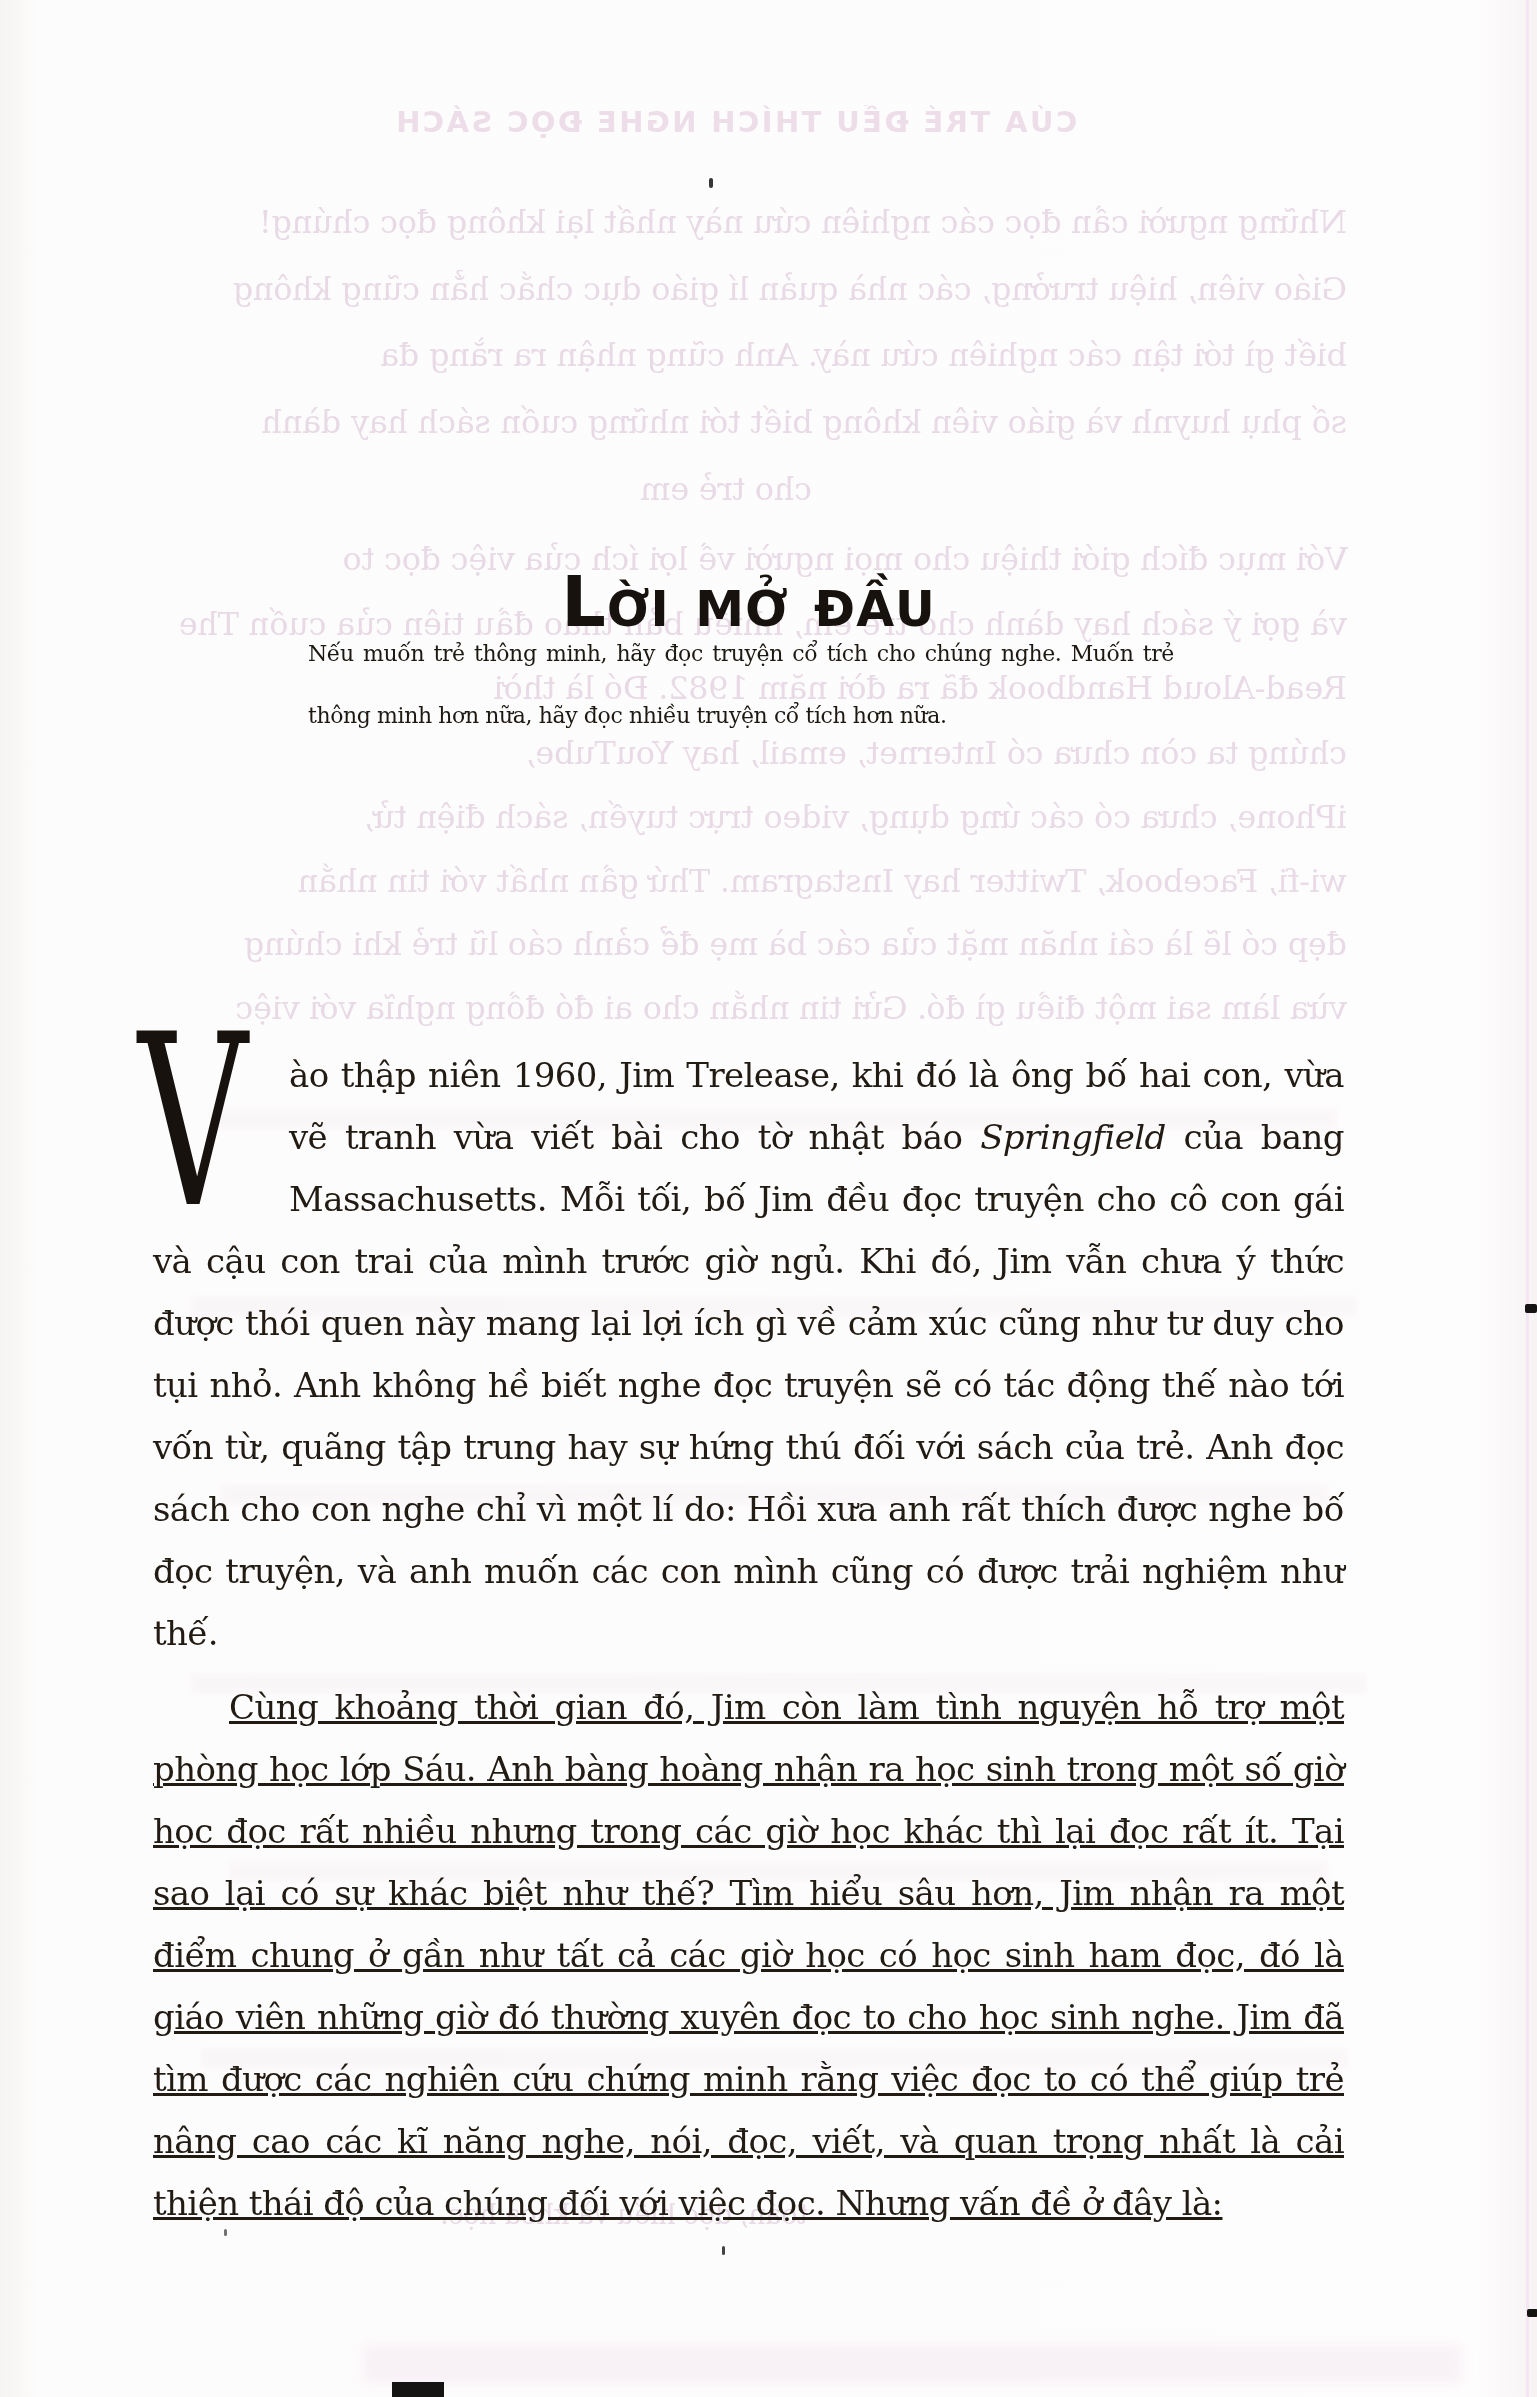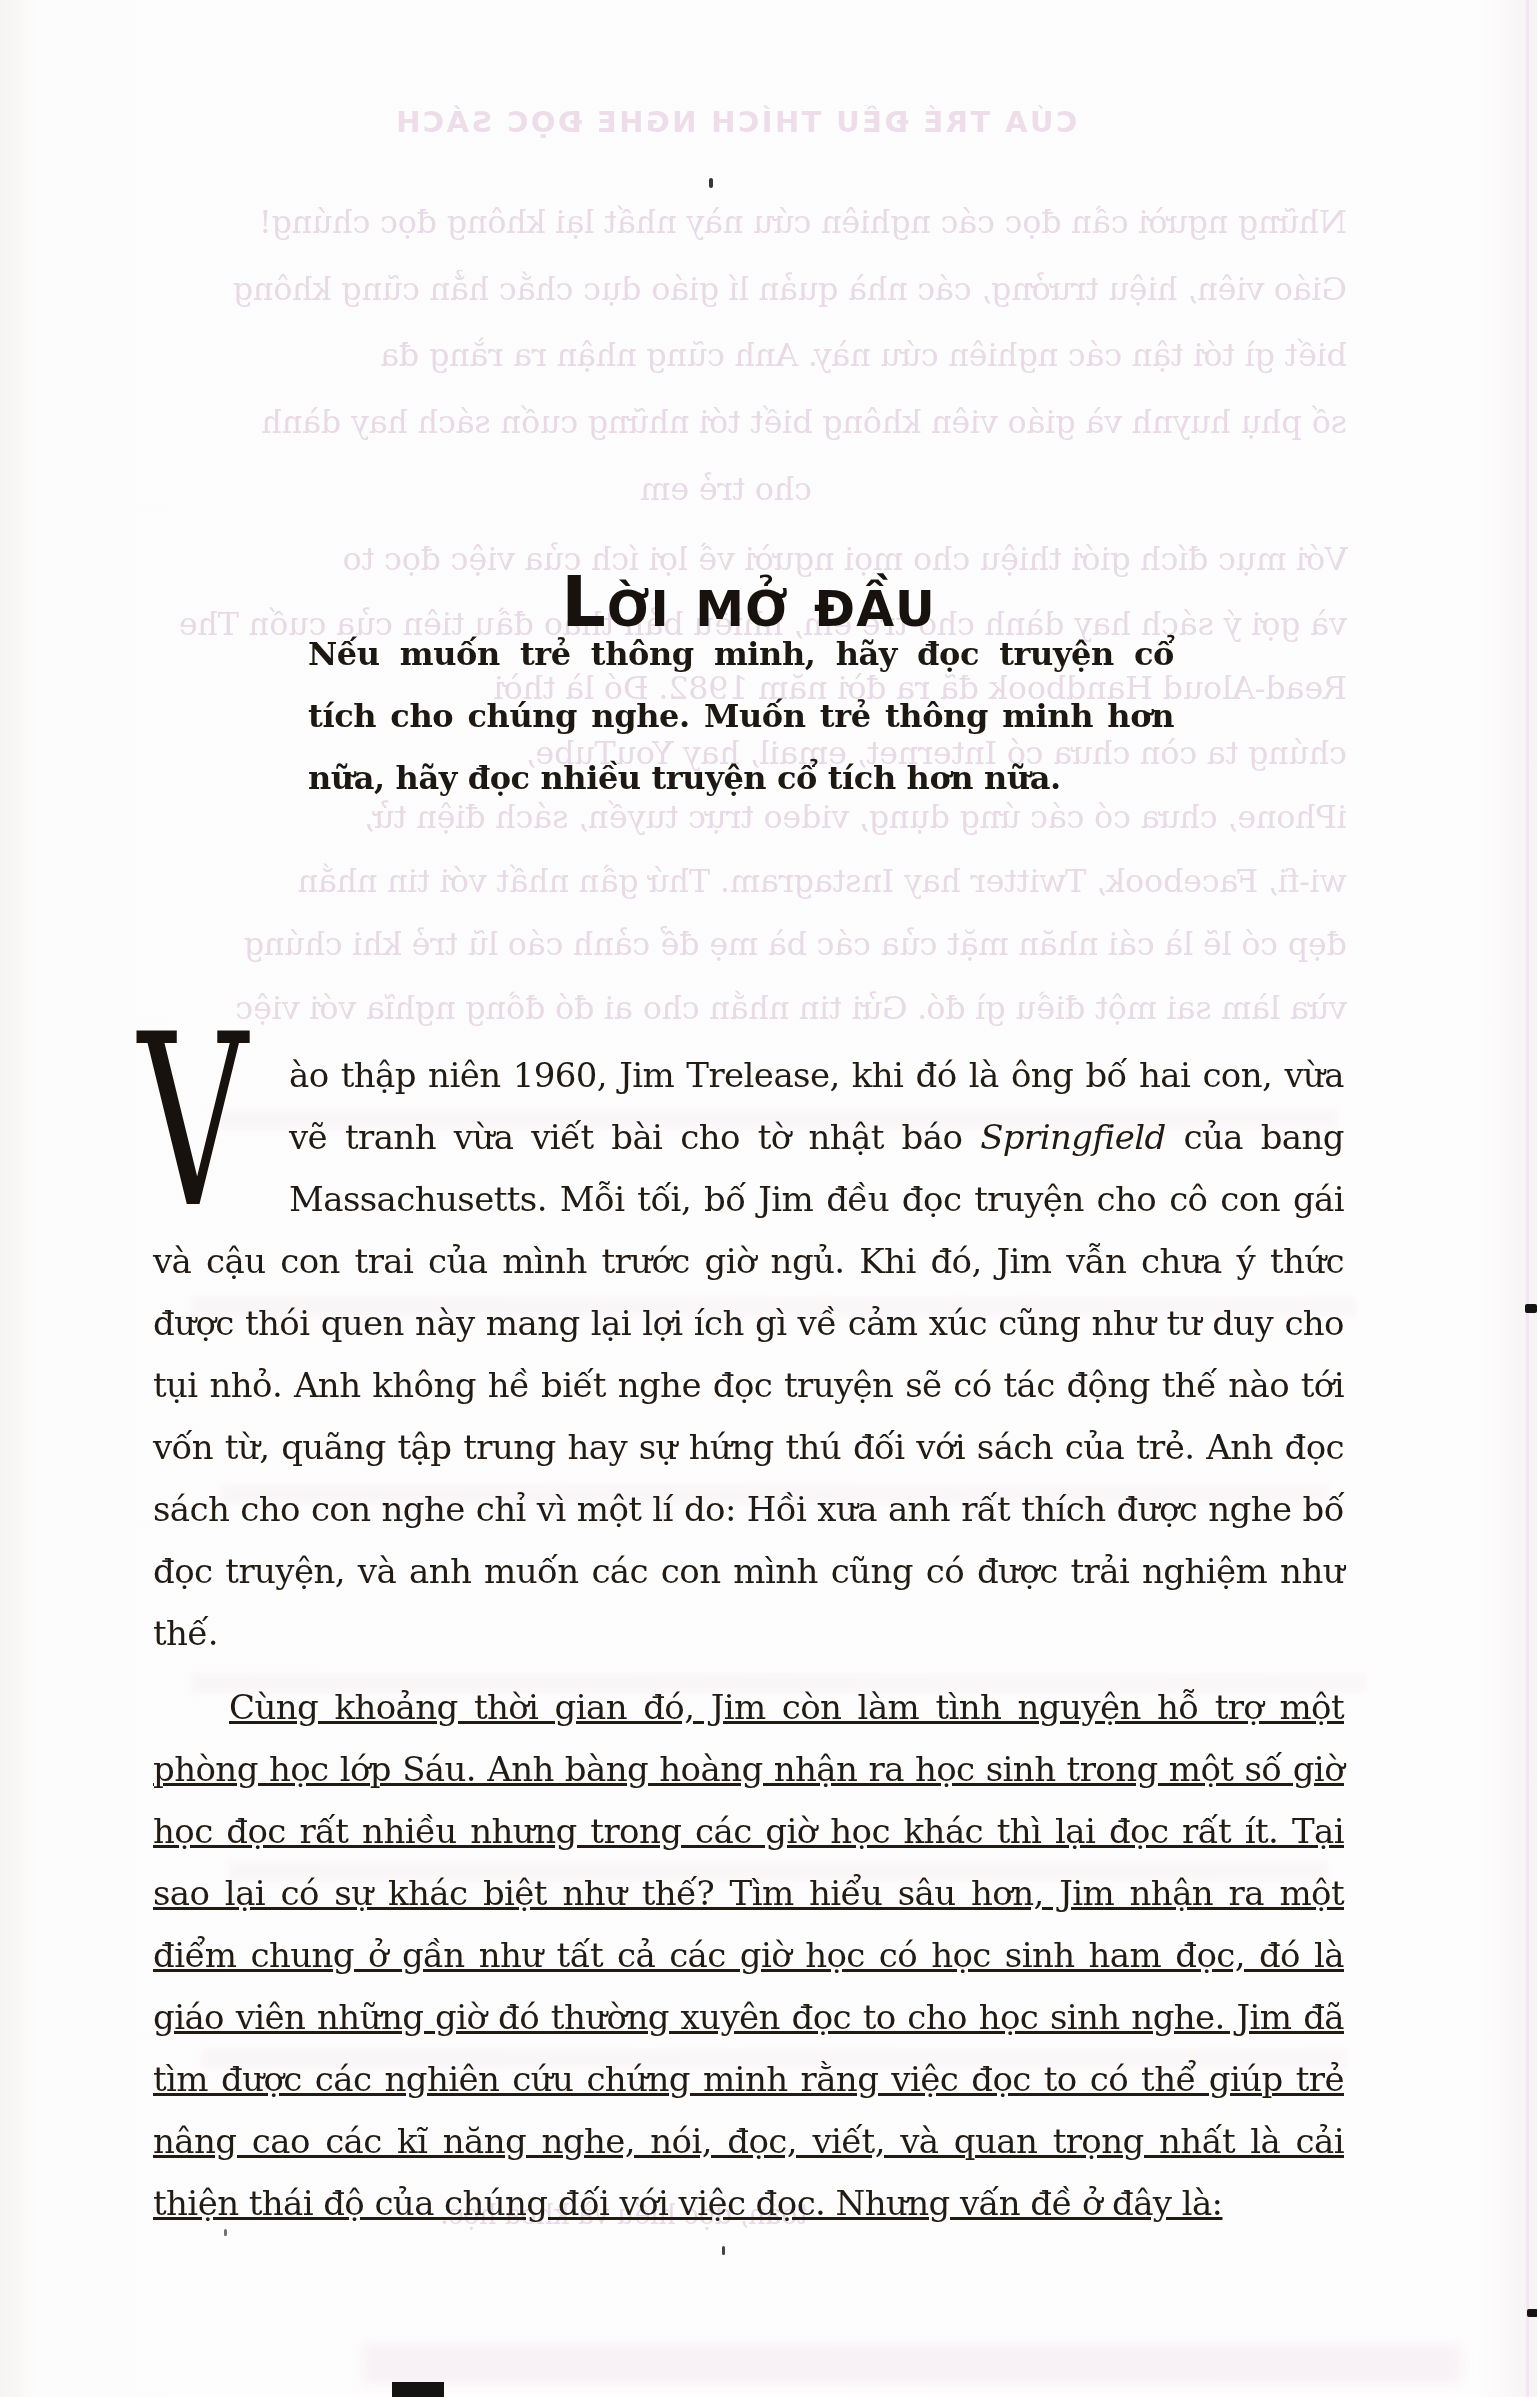--- a/index.html
+++ b/index.html
@@ -60,21 +60,21 @@
     text-align:center;
     font-family:"DejaVu Sans","Liberation Sans",sans-serif;
     font-weight:700;
     font-variant:small-caps;
     font-size:70px;line-height:1;
     letter-spacing:1px;
     color:#17120e;
   }
   #quote{
     position:absolute;left:308px;top:623px;width:866px;
-    font-size:32px;font-weight:700;line-height:62px;
+    font-size:22px;font-weight:400;line-height:62px;
     text-align:justify;
     letter-spacing:-0.4px;
     color:#1d1811;
   }
   #attribution{
     position:absolute;left:308px;top:811px;width:1025px;
     text-align:right;
     font-size:32px;line-height:1.2;
     color:#1d1811;
   }

